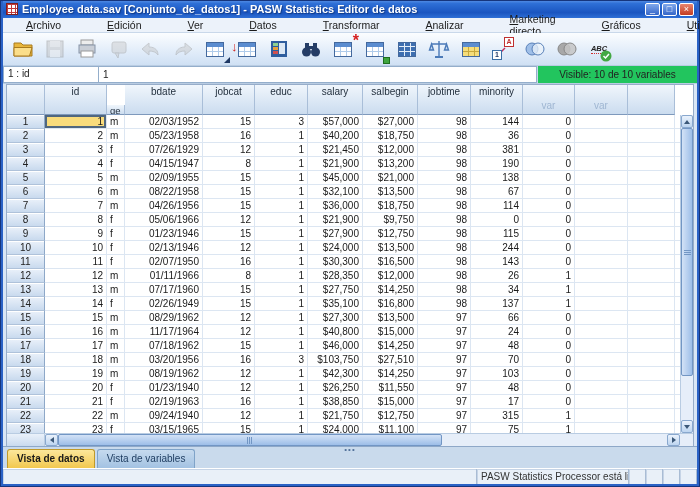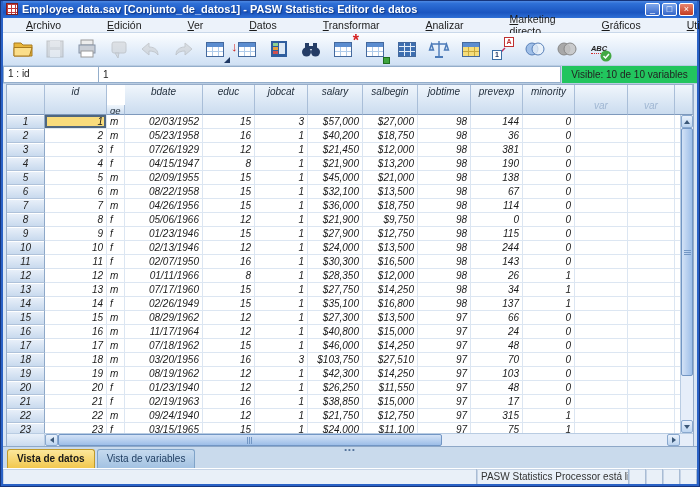--- a/index.html
+++ b/index.html
@@ -60,28 +60,28 @@
     color:#1F3864; font-size:7px; font-weight:bold; line-height:8px; text-align:center; background:#fff; }
   .abc { font-size:7.5px; font-weight:bold; color:#222; letter-spacing:0; border-bottom:1px dotted #D03030;font-style:italic; }
   .abc-check { position:absolute; right:-2px; bottom:-2px; }
 
   
   .cellref { height:18px; flex:0 0 18px; background:#22c55e; display:flex; align-items:stretch;
     border-bottom:1px solid #B9CCE2; }
   .crbox { width:96px; background:#fff; border:1px solid #94AECB; font-size:10px; padding:1px 4px; color:#222; }
   .crval { flex:1; background:#fff; border:1px solid #94AECB; border-left:none; font-size:10px;
     padding:1px 4px; color:#222; font-family:"Liberation Sans",sans-serif; outline:none; }
-  .crvis { width:136px; font-size:10px; color:#222; display:flex; align-items:center;
+  .crvis { width:160px; font-size:10px; color:#222; display:flex; align-items:center;
     justify-content:center; border-left:1px solid #C9D8EA; }
 
   
   .gridwrap { flex:1; min-height:0; margin:0 3px; border:1px solid #97ADC9; border-bottom:none;
     display:flex; flex-direction:column; background:#fff; }
   .grow { display:grid;
-    grid-template-columns:38px 62px 18px 78px 52px 53px 55px 55px 53px 52px 52px 53px 47px minmax(0,1fr);font-style:italic; }
+    grid-template-columns:38px 62px 18px 78px 52px 53px 55px 55px 53px 52px 52px 53px 47px minmax(0,1fr); }
   .ghead { flex:0 0 30px; height:30px; }
   .hcell { background:linear-gradient(180deg,#F0F6FC,#CBDCEF); border-right:1px solid #A9BED8;
     border-bottom:1px solid #7E99BC; font-size:10px; color:#24313F; display:flex;
     justify-content:center; padding-top:1px; overflow:hidden; }
   .hcell.gender { justify-content:flex-start; padding:1px 0 0 3px; word-break:break-all;
     line-height:9px; font-size:9.5px;margin-top:20px; }
   .hcell.varh { color:#9FB6D2; align-items:center; padding-top:12px; }
   .gbody { position:relative; flex:1; min-height:0; overflow:hidden; background:#fff; }
   .drow { height:14px; }
   .rowhead { background:linear-gradient(180deg,#EAF1FA,#C9DAEE); border-right:1px solid #8EA8C8;
@@ -327,26 +327,25 @@
     <input class="crval" value="1" style="">
     <div class="crvis">Visible: 10 de 10 variables</div>
   </div>
 
   <div class="gridwrap">
     <div class="ghead grow">
       <div class="hcell"></div>
       <div class="hcell">id</div>
       <div class="hcell gender">gender</div>
       <div class="hcell">bdate</div>
+      <div class="hcell">jobcat</div>
       <div class="hcell">educ</div>
-      <div class="hcell">jobcat</div>
       <div class="hcell">salary</div>
       <div class="hcell">salbegin</div>
       <div class="hcell">jobtime</div>
-      <div class="hcell">prevexp</div>
       <div class="hcell">minority</div>
       <div class="hcell varh">var</div>
       <div class="hcell varh">var</div>
       <div class="hcell"></div>
     </div>
 
     <div class="gbody">
       <div>
           <div class="grow drow">
     <div class="rowhead">1</div>

